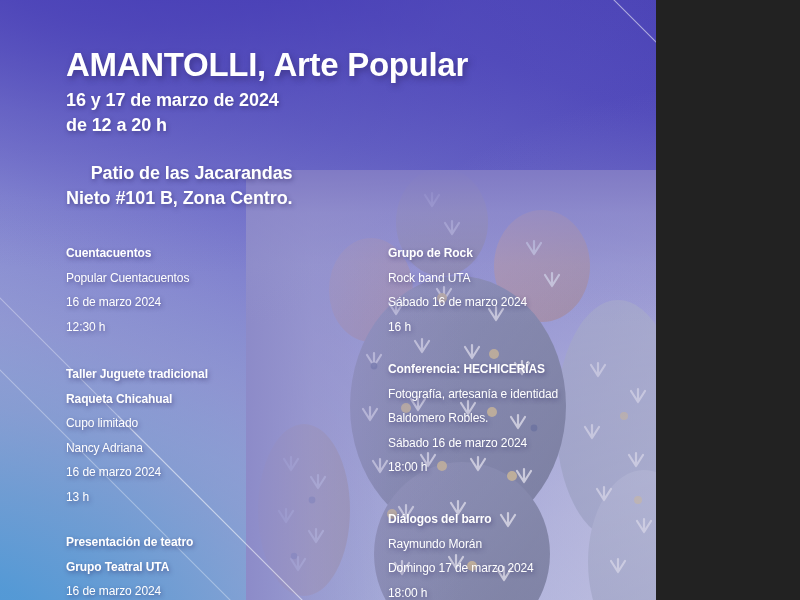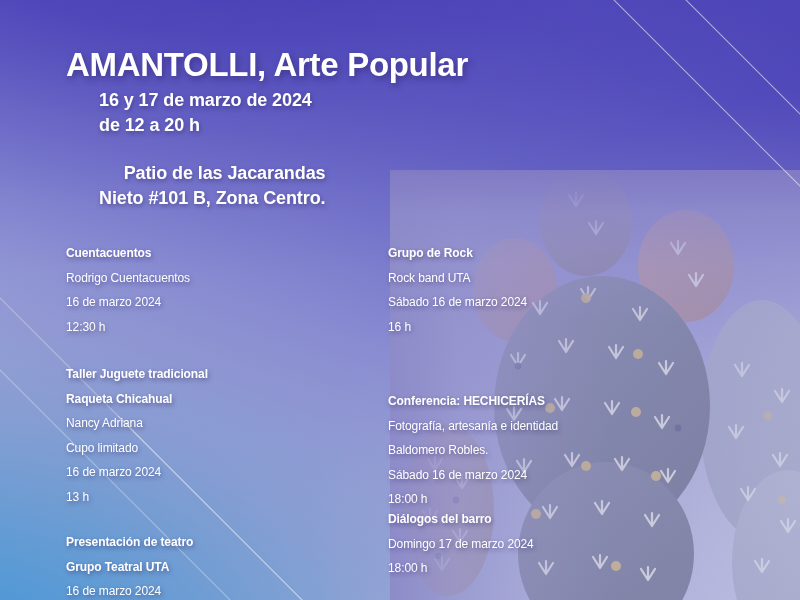--- a/index.html
+++ b/index.html
@@ -3,21 +3,21 @@
 <meta charset="utf-8">
 <title>AMANTOLLI, Arte Popular</title>
 <style>
   html, body {
     margin: 0;
     padding: 0;
     background: #222;
   }
   #poster {
     position: relative;
-    width: 800px;
+    width: 656px;
     height: 600px;
     overflow: hidden;
     font-family: "Liberation Sans", sans-serif;
     color: #ffffff;
     background: #4d46b8;
   }
 
   
   .bg-base {
     position: absolute;
@@ -140,21 +140,20 @@
   .block {
     position: absolute;
     text-shadow: 1px 2px 4px rgba(45,38,100,0.50);
   }
   .block .line {
     font-size: 18px;
     line-height: 24.5px;
     font-weight: 400;
     letter-spacing: -0.1px;
     white-space: nowrap;
-    margin-left: 33px;
   }
   .block .line.b { font-weight: 700; }
 
   .datetime { left: 66px; top: 88px; }
   .venue    { left: 66px; top: 161px; text-align: right; }
 
   .ev { position: absolute; text-shadow: 1px 2px 4px rgba(45,38,100,0.50); }
   .ev .line {
     font-size: 12px;
     line-height: 24.5px;
@@ -165,21 +164,21 @@
   .ev .line.b { font-weight: 700; }
 
   .col-l { left: 66px; }
   .col-r { left: 388px; }
 
   .ev1 { top: 241px; }
   .ev2 { top: 362px; }
   .ev3 { top: 530px; }
 
   .evr1 { top: 241px; }
-  .evr2 { top: 357px; margin-top: 32px; }
+  .evr2 { top: 357px; }
   .evr3 { top: 507px; }
 </style>
 </head>
 <body>
 
 <div id="poster">
 
   <div class="bg-base"></div>
   <div class="bg-blue"></div>
   <div class="bg-violet-top"></div>
@@ -314,30 +313,30 @@
       <div class="line b">de 12 a 20 h</div>
     </div>
 
     <div class="block venue">
       <div class="line b">Patio de las Jacarandas</div>
       <div class="line b">Nieto #101 B, Zona Centro.</div>
     </div>
 
     <div class="ev col-l ev1">
       <div class="line b">Cuentacuentos</div>
-      <div class="line">Rodrigo Cuentacuentos</div>
+      <div class="line">Popular Cuentacuentos</div>
       <div class="line">16 de marzo 2024</div>
       <div class="line">12:30 h</div>
     </div>
 
     <div class="ev col-l ev2">
       <div class="line b">Taller Juguete tradicional</div>
       <div class="line b">Raqueta Chicahual</div>
+      <div class="line">Cupo limitado</div>
       <div class="line">Nancy Adriana</div>
-      <div class="line">Cupo limitado</div>
       <div class="line"> 16 de marzo 2024</div>
       <div class="line">13 h</div>
     </div>
 
     <div class="ev col-l ev3">
       <div class="line b">Presentación de teatro</div>
       <div class="line b">Grupo Teatral UTA</div>
       <div class="line">16 de marzo 2024</div>
     </div>
 
@@ -351,18 +350,19 @@
     <div class="ev col-r evr2">
       <div class="line b">Conferencia: HECHICERÍAS</div>
       <div class="line">Fotografía, artesanía e identidad</div>
       <div class="line">Baldomero Robles.</div>
       <div class="line">Sábado 16 de marzo 2024</div>
       <div class="line"> 18:00 h</div>
     </div>
 
     <div class="ev col-r evr3">
       <div class="line b">Diálogos del barro</div>
+      <div class="line">Raymundo Morán</div>
       <div class="line">Domingo 17 de marzo 2024</div>
       <div class="line">18:00 h</div>
     </div>
 
   </div>
 </div>
 
 </body></html>

